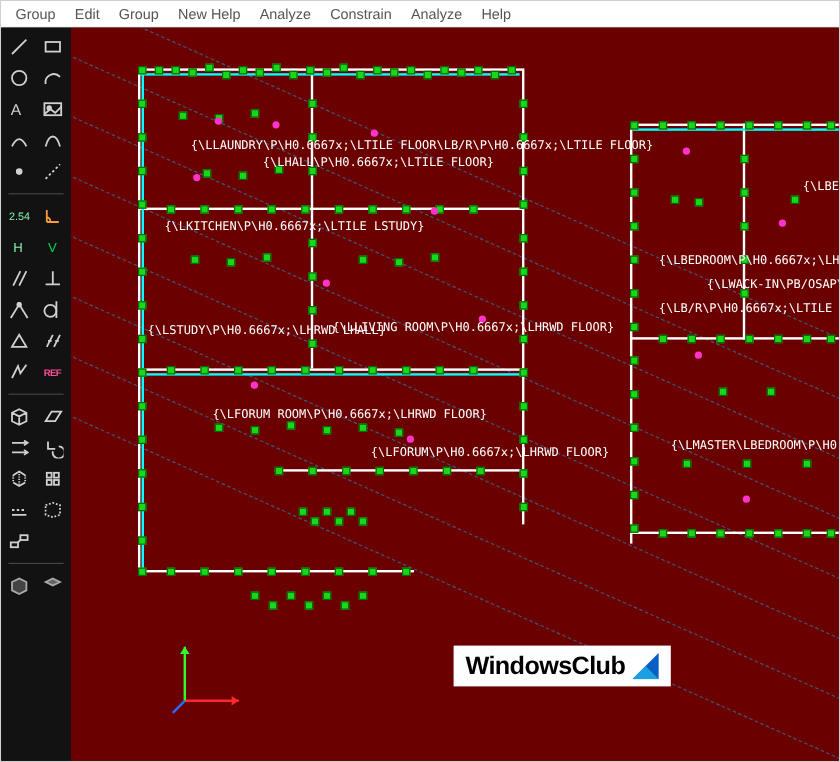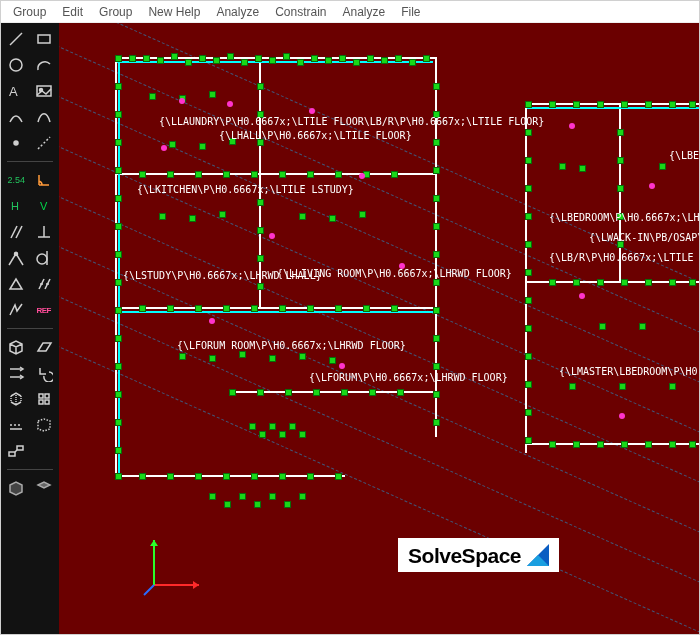--- a/index.html
+++ b/index.html
@@ -12,21 +12,21 @@
   .syscontrols { display: flex; height: 100%; }
   .sysbtn { width: 44px; height: 100%; display: flex; align-items: center; justify-content: center; color: #555; font-size: 12px; }
   .menubar { height: 22px; background: #fff; display: flex; align-items: center; padding: 0 4px; font-size: 12px; color: #555; border-bottom: 1px solid #eee; }
   .menuitem { padding: 2px 8px; }
   .workarea { flex: 1; display: flex; background: #000; }
   .toolbar { width: 58px; background: #121212; display: flex; flex-direction: column; padding: 4px 0; gap:2px; }
   .toolrow { display: flex; justify-content: space-evenly; }
   .tool { width: 24px; height: 24px; display: flex; align-items: center; justify-content: center; color: #d0d0d0; }
   .tool.ref { color:#ff4d9a; font-size:8px; font-weight:bold; letter-spacing:-0.5px;}
   .tool.green { color:#00d84a;}
-  .tool.purple { color:#22c55e;}
+  .tool.purple { color:#86efac;}
   .tool.orange{ color:#ff9a3a;}
   .tool svg { stroke: currentColor; fill: none; stroke-width: 1.5; }
   .toolsep { height: 1px; background: #444; margin: 4px 6px; }
   .viewport { flex: 1; background: #6b0000; position: relative; overflow: hidden; }
   .origin-axes { position: absolute; left: 80px; bottom: 30px; }
   .cadlabel { position: absolute; font: 10px/1 monospace; color: #fff; white-space: nowrap; }
   .watermark { position: absolute; bottom: 62px; right: 140px; background:#fff; color:#000; font-family: "Segoe UI", sans-serif; font-size: 20px; font-weight:600; line-height:1; padding:6px 10px 6px 10px; display:flex; align-items:center; gap:6px; letter-spacing:-0.5px;}
   .watermark .accent { width:22px; height:22px; display:inline-block; }
   .marker { position:absolute; width:7px; height:7px; background:#18d818; border:1px solid #0a6b0a;}
   .markerpink { position:absolute;width:6px;height:6px;background:#ff33cc;border-radius:50%;}
@@ -41,21 +41,21 @@
 
 
   <div class="menubar">
     <div class="menuitem">Group</div>
     <div class="menuitem">Edit</div>
     <div class="menuitem">Group</div>
     <div class="menuitem">New Help</div>
     <div class="menuitem">Analyze</div>
     <div class="menuitem">Constrain</div>
     <div class="menuitem">Analyze</div>
-    <div class="menuitem">File</div>
+    <div class="menuitem">Help</div>
   </div>
 
   <div class="workarea">
 
     <div class="toolbar">
       <div class="toolrow">
         <div class="tool">
             <svg width="18" height="18">
               <line x1="3" y1="15" x2="15" y2="3"></line>
             </svg>
@@ -518,21 +518,21 @@
           <line x1="15" y1="55" x2="60" y2="55" stroke="#ff2a2a" stroke-width="2"></line>
           <polygon points="60,55 54,51 54,59" fill="#ff2a2a"></polygon>
           <line x1="15" y1="55" x2="15" y2="10" stroke="#2aff2a" stroke-width="2"></line>
           <polygon points="15,10 11,16 19,16" fill="#2aff2a"></polygon>
           <line x1="15" y1="55" x2="5" y2="65" stroke="#2a6bff" stroke-width="2"></line>
         </svg>
       </div>
 
       <div class="watermark">
         <div>
-          <div style="font-size:21px;">SolveSpace</div>
+          <div style="font-size:21px;">WindowsClub</div>
         </div>
         <span class="accent">
           <svg width="22" height="22" viewBox="0 0 22 22">
               <polygon points="0,22 22,0 22,22" fill="#0a5dc2"></polygon>
               <polygon points="0,22 11,11 22,22" fill="#1a9fe0"></polygon>
             </svg>
         </span>
       </div>
     </div>
   </div>

